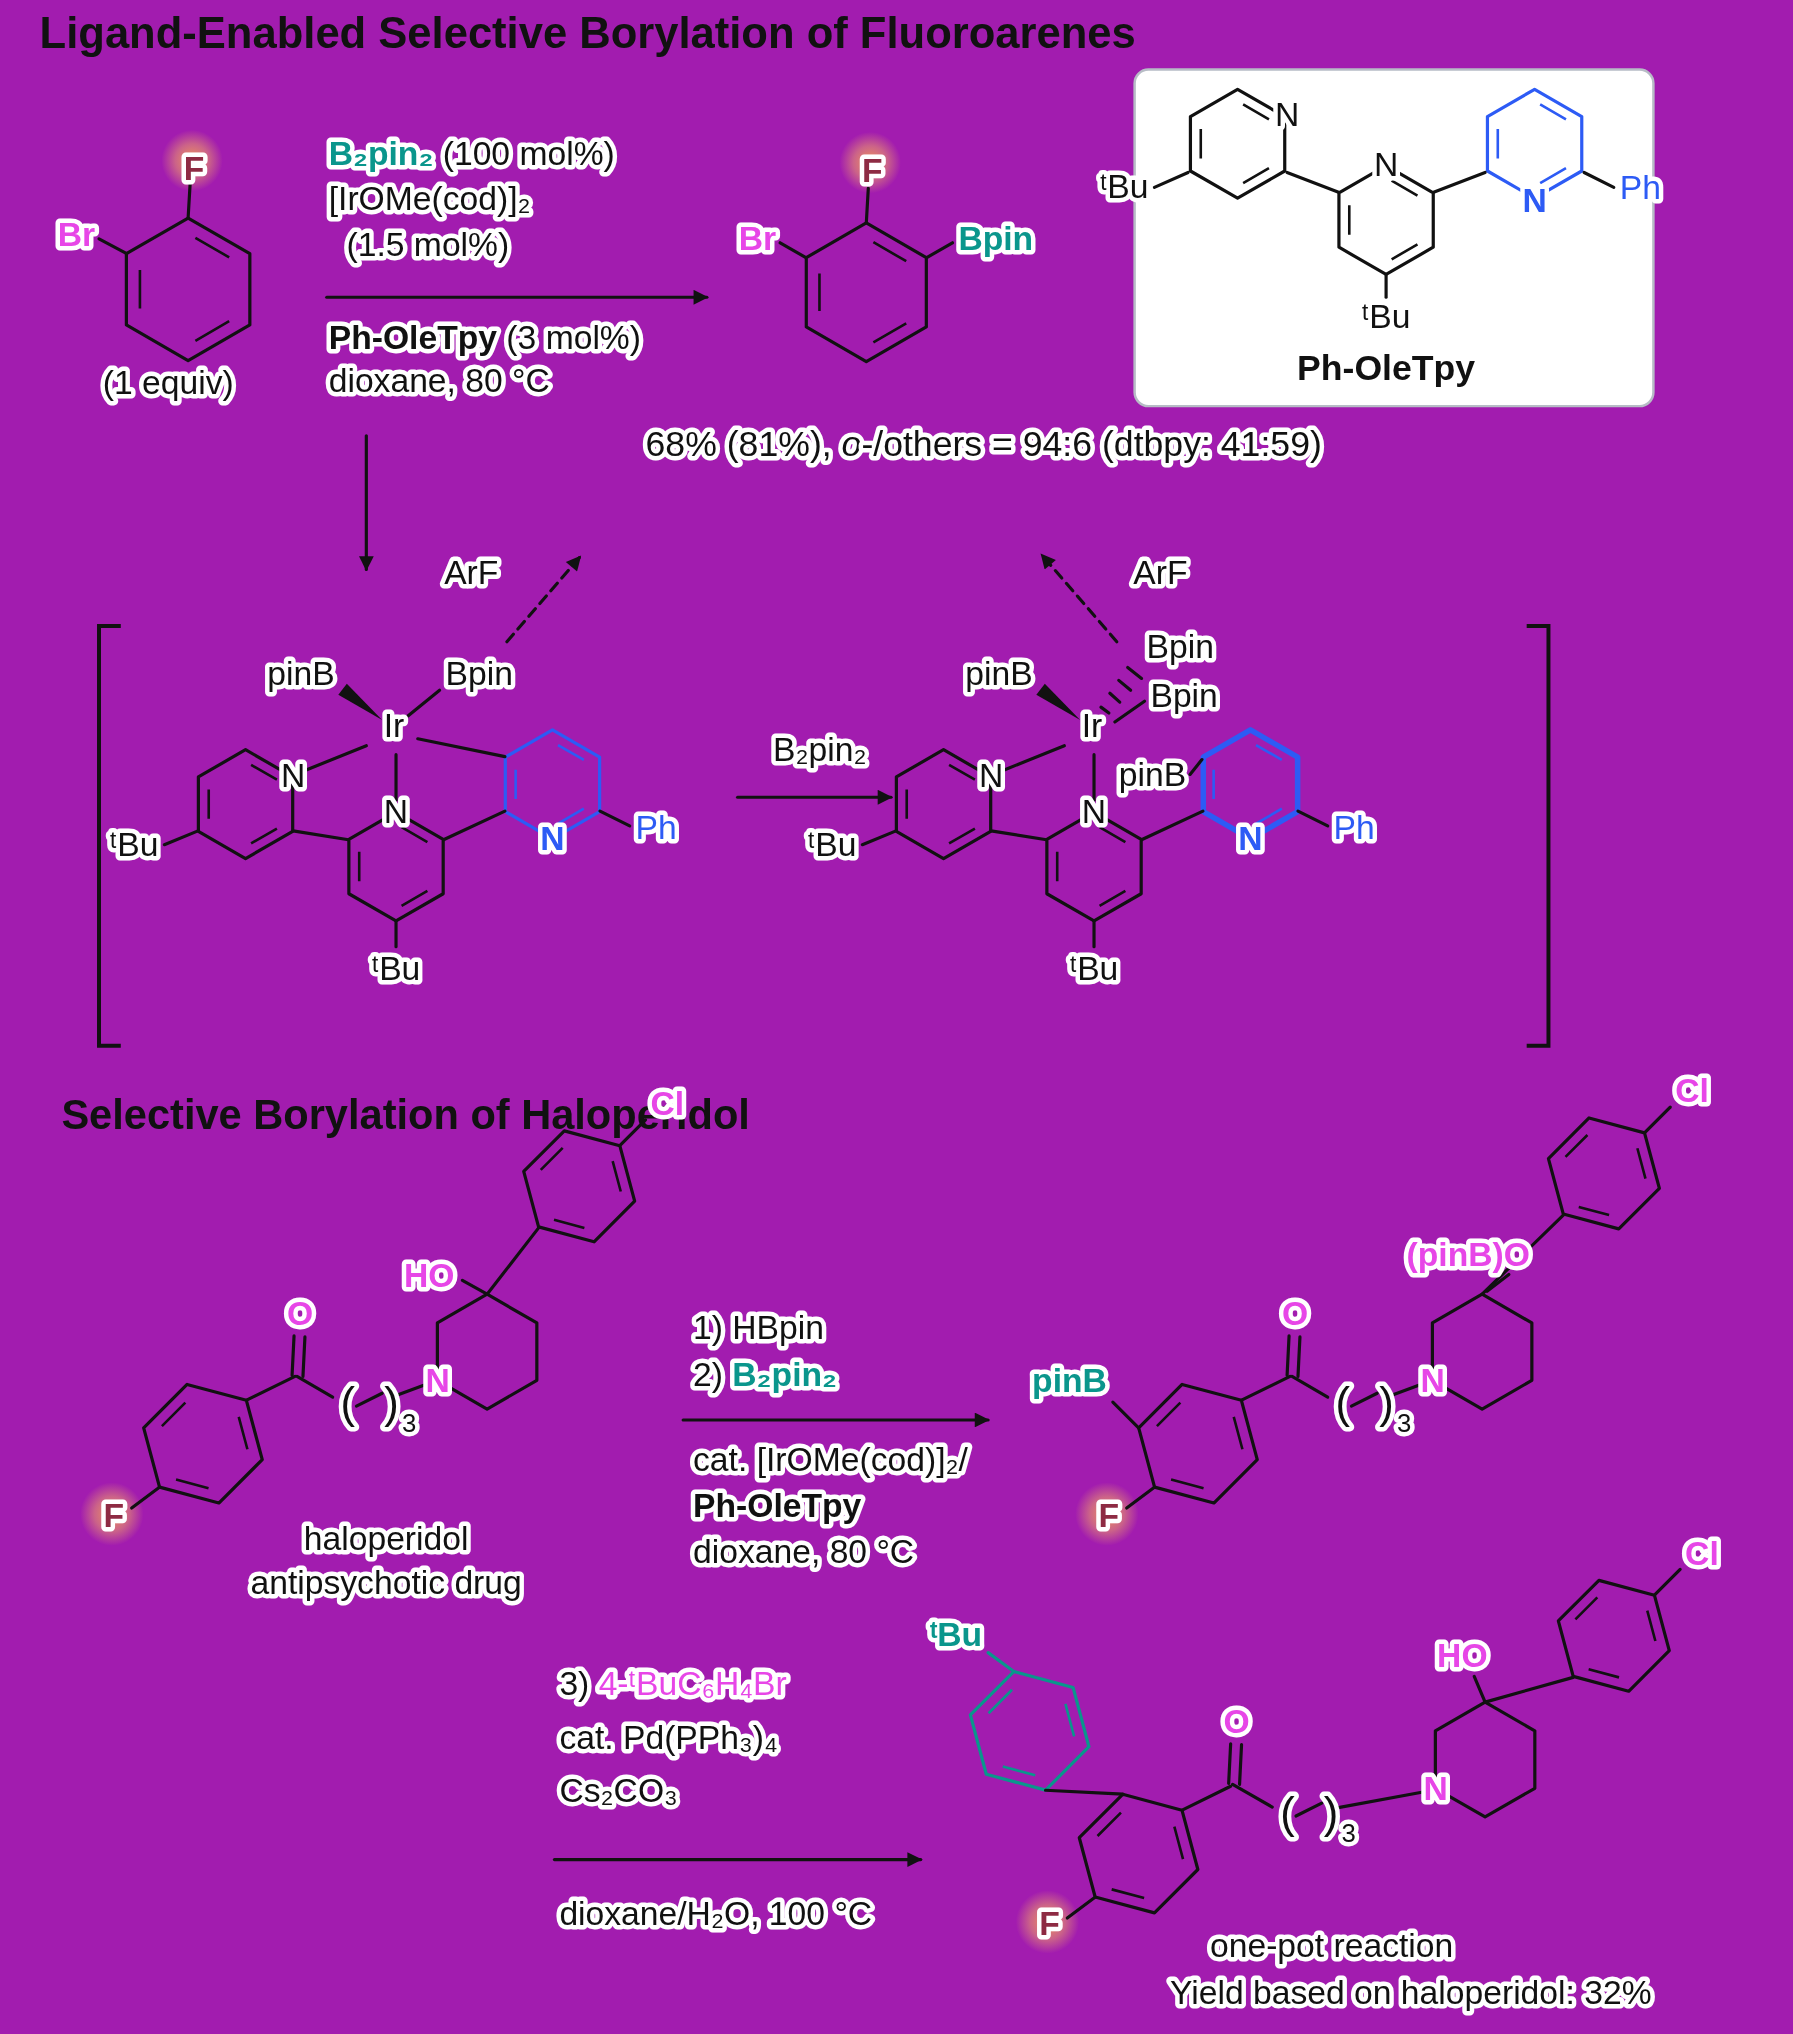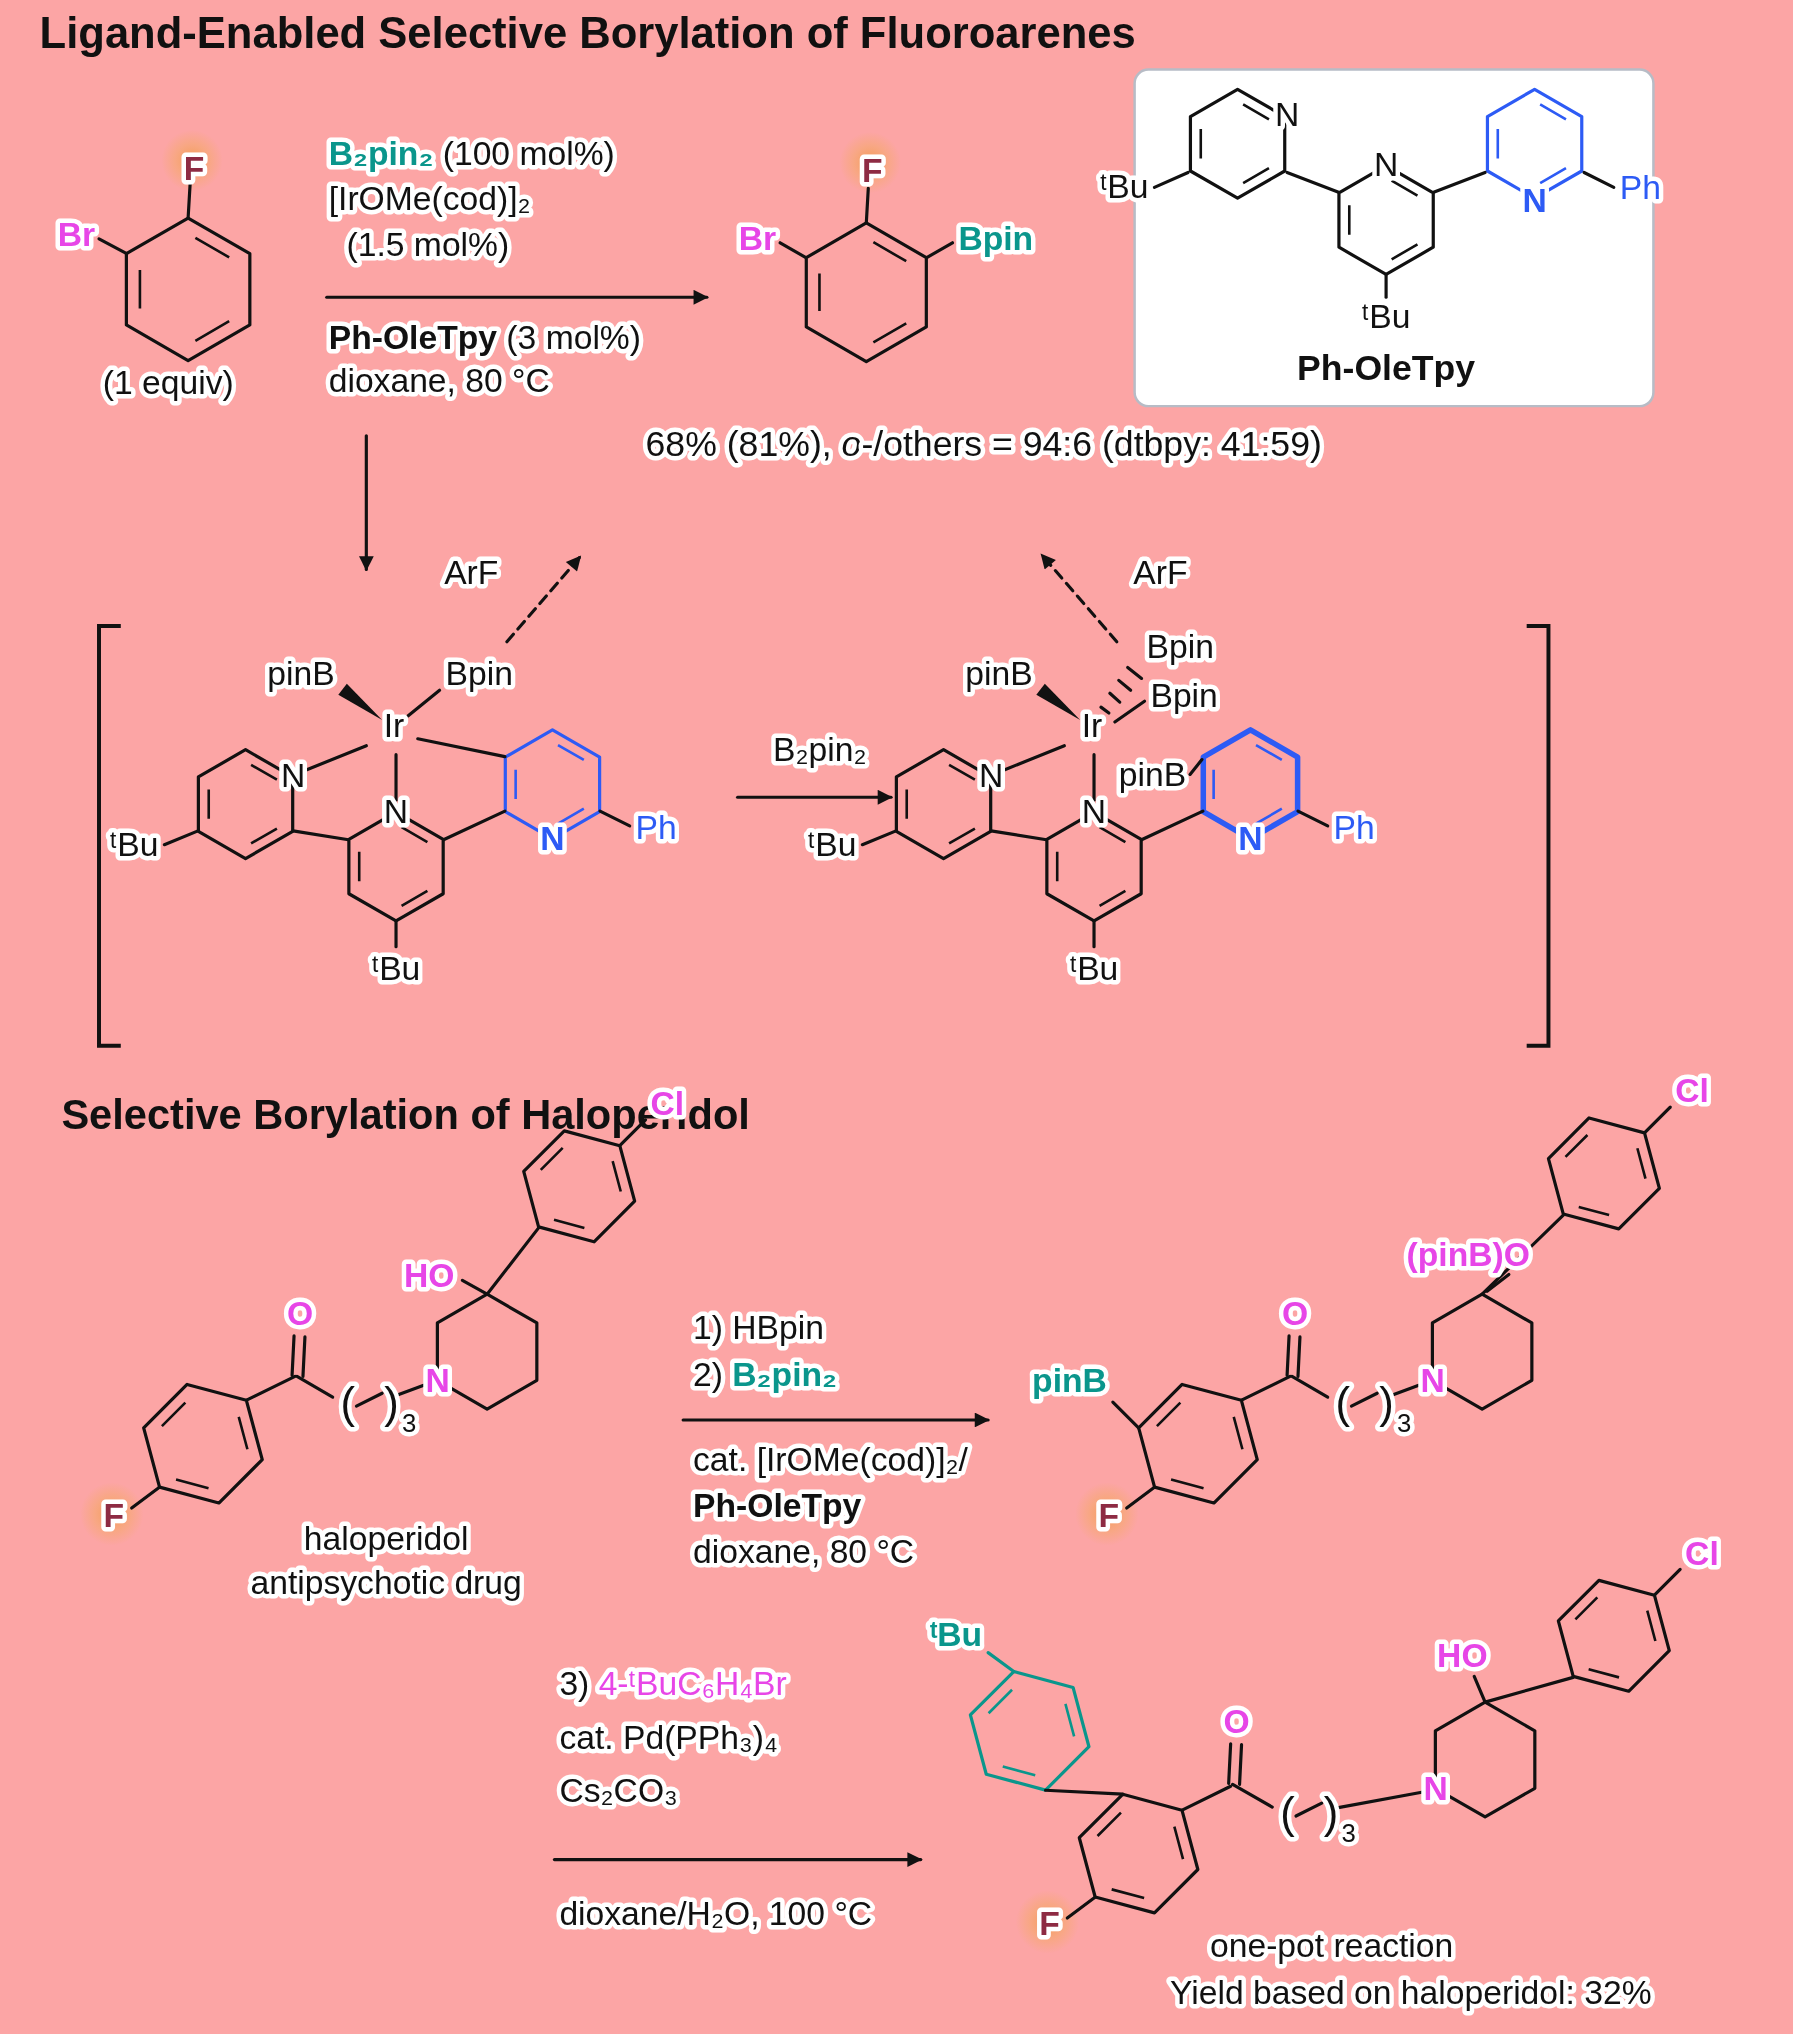--- a/index.html
+++ b/index.html
@@ -1,16 +1,16 @@
 <!DOCTYPE html>
 <html><head>
 <meta charset="utf-8">
 <style>
   html,body{margin:0;padding:0;background:#ffffff}
-  .page{position:relative;width:1794px;height:2035px;font-family:"Liberation Sans","DejaVu Sans",sans-serif;background:#fca5a5}
+  .page{position:relative;width:1794px;height:2035px;font-family:"Liberation Sans","DejaVu Sans",sans-serif;background:#a21caf}
   svg{display:block}
   text{font-family:"Liberation Sans","DejaVu Sans",sans-serif;font-size:34px;fill:#111;
        paint-order:stroke fill;stroke:#fff;stroke-width:9px;stroke-linejoin:round}
   .b{font-weight:bold}
   .i{font-style:italic}
   .title{font-size:44px;font-weight:bold;stroke:none}
   .t2{font-size:42px;font-weight:bold;stroke:none}
   .t36{font-size:36px}
   .small{font-size:26px}
   .paren{font-size:44px}

